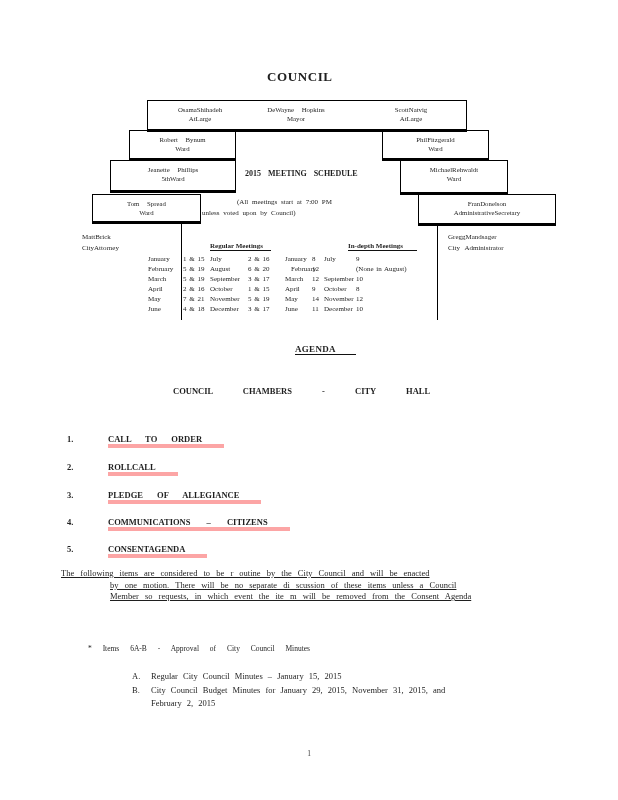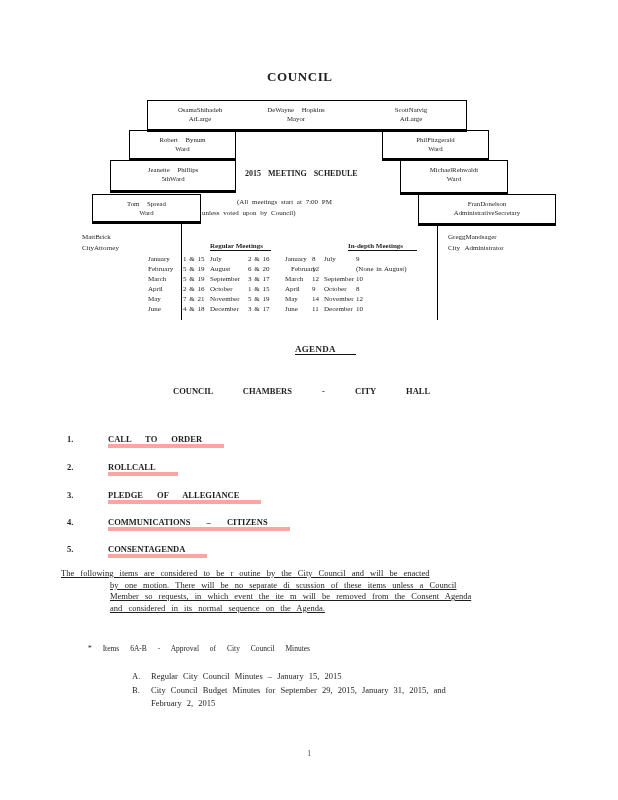--- a/index.html
+++ b/index.html
@@ -240,31 +240,30 @@
     <span class="inum">4.</span><span class="ilabel ws14">COMMUNICATIONS – CITIZENS</span>
   </div>
   <div class="item it-4">
     <span class="inum">5.</span><span class="ilabel">CONSENTAGENDA</span>
   </div>
 
   <div class="para">
     <div class="pl">The following items are considered to be r outine by the City Council and will be enacted</div>
     <div class="pl pl-ind">by one motion. There will be no separate di scussion of these items unless a Council</div>
     <div class="pl pl-ind">Member so requests, in which event the ite m will be removed from the Consent Agenda</div>
-    <div class="pl pl-ind">and considered in its normal sequence on the Agenda.</div>
   </div>
 
   <div class="chead">* Items 6A-B - Approval of City Council Minutes</div>
 
   <div class="subs">
     <div class="sub">
       <span class="slet">A.</span><span class="stxt">Regular City Council Minutes – January 15, 2015</span>
     </div>
     <div class="sub">
-      <span class="slet">B.</span><span class="stxt">City Council Budget Minutes for September 29, 2015, January 31, 2015, and</span>
+      <span class="slet">B.</span><span class="stxt">City Council Budget Minutes for January 29, 2015, November 31, 2015, and</span>
     </div>
     <div class="sub scont">
       <span class="stxt">February 2, 2015</span>
     </div>
   </div>
 
   <div class="pageno">1</div>
 
 </div>
 

